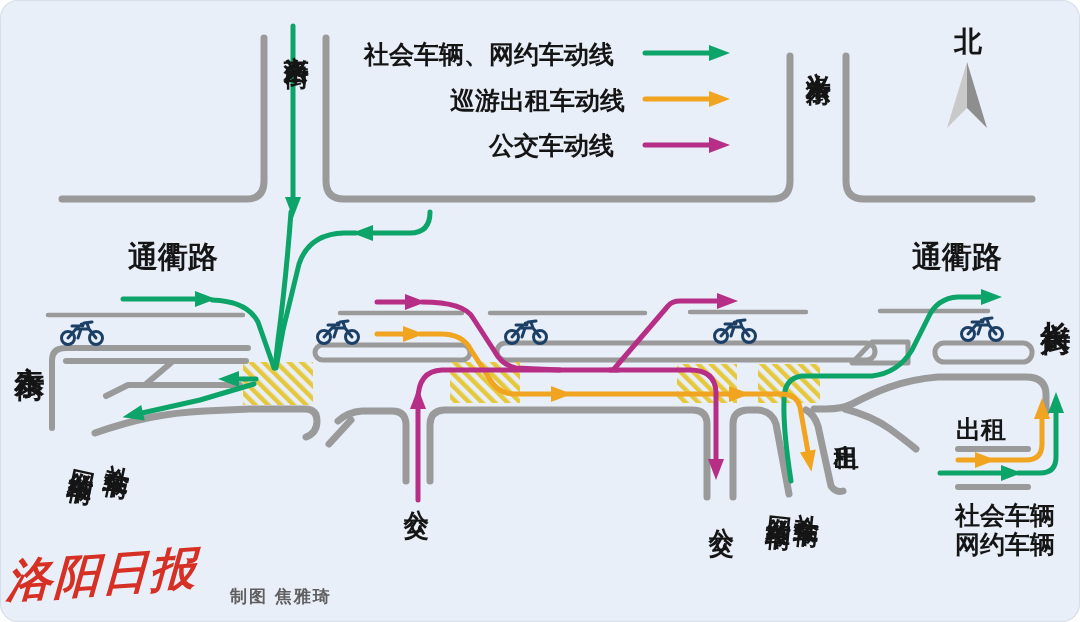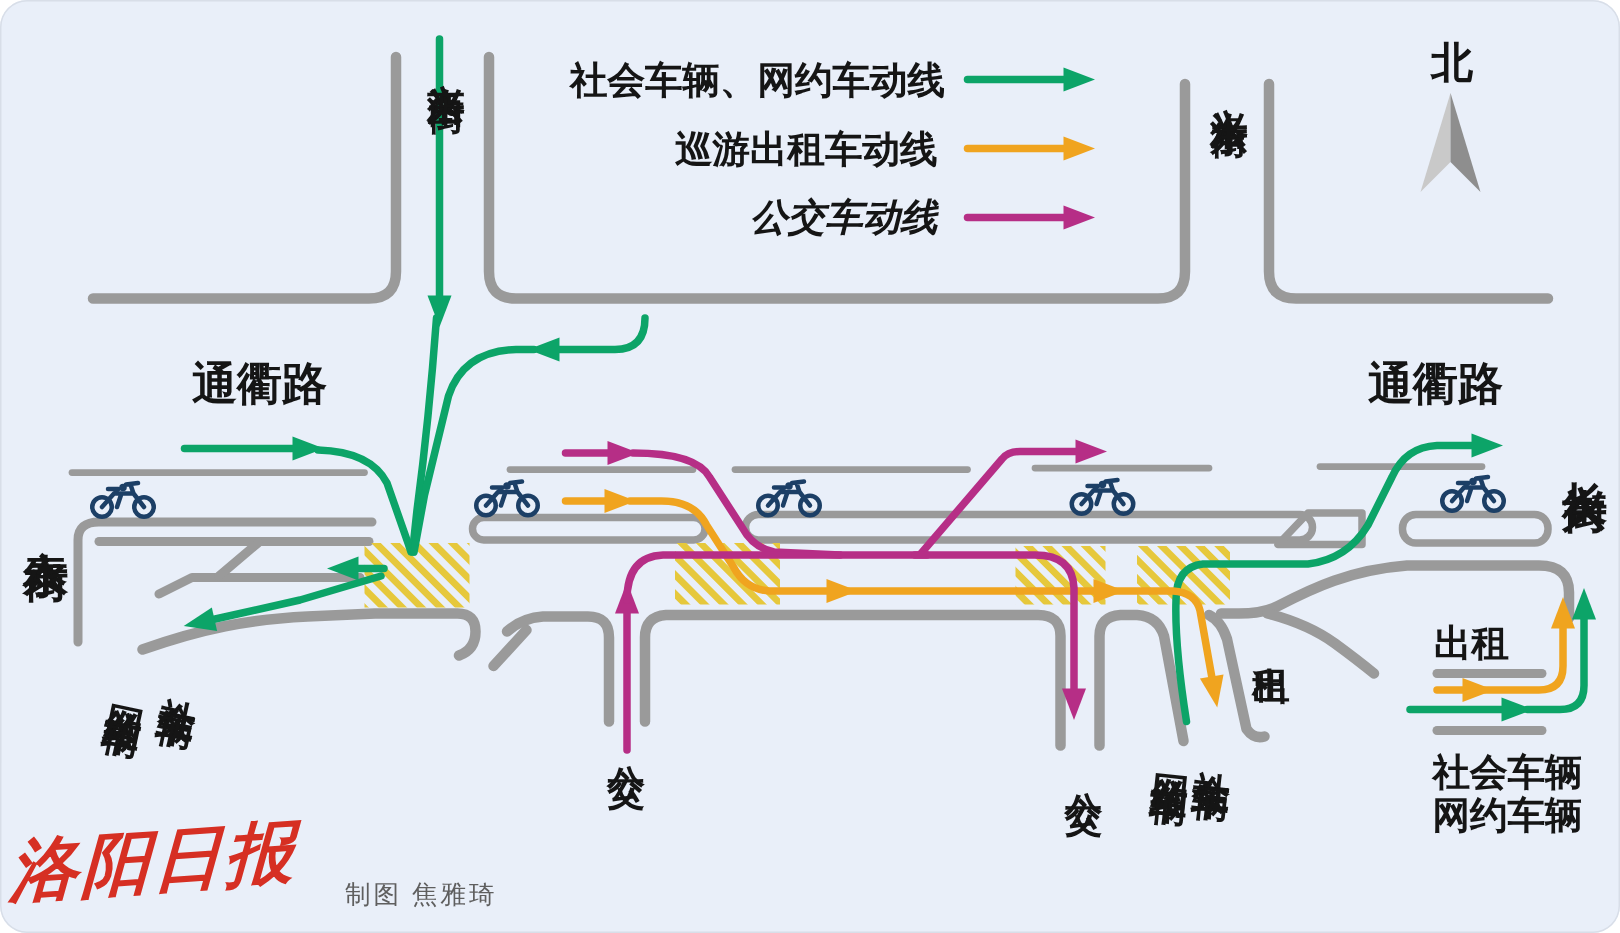--- a/index.html
+++ b/index.html
@@ -19,21 +19,21 @@
   .bike-fill{fill:var(--c-bike,#1c3f66);stroke:none;}
   
   .lbl{position:absolute;color:var(--c-text,#151515);font-weight:600;white-space:nowrap;line-height:1.15;}
   .v{writing-mode:vertical-rl;text-orientation:upright;letter-spacing:3px;}
   .legend-row{position:absolute;width:290px;text-align:right;font-size:25px;}
   .f25{font-size:25px;} .f26{font-size:30px;}
   .tilt-l{transform:rotate(12deg);transform-origin:top center;}
   .tilt-r{transform:rotate(6deg);transform-origin:top center;}
   .logo{position:absolute;left:6px;top:544px;font-size:46px;font-weight:bold;font-style:italic;
         color:var(--c-logo_red,#d62f23);transform:rotate(-4deg) skewX(-6deg);letter-spacing:2px;}
-  .credit{position:absolute;left:230px;top:585px;font-size:17px;font-weight:400;
+  .credit{position:absolute;left:230px;top:585px;font-size:17px;font-weight:700;
           color:var(--c-credit_gray,#5f5f5f);letter-spacing:2px;}
 </style>
 </head>
 <body>
 
 <div class="stage">
 
   <svg width="1080" height="622" viewBox="0 0 1080 622">
     <defs>
       <pattern id="hatch" width="9" height="9" patternUnits="userSpaceOnUse" patternTransform="rotate(-45)">
@@ -146,23 +146,23 @@
       <use href="#bike" transform="translate(713,336)"></use>
       <use href="#bike" transform="translate(960,334)"></use>
     </g>
 
     <g>
       <polygon points="967,62 947,128 967,108" fill="#c9c9c9"></polygon>
       <polygon points="967,62 987,128 967,108" fill="#8e8e8e"></polygon>
     </g>
   </svg>
 
-  <div class="legend-row lbl" style="left:340px;top:40px;">社会车辆、网约车动线</div>
+  <div class="legend-row lbl" style="left:324px;top:40px;">社会车辆、网约车动线</div>
   <div class="legend-row lbl" style="left:335px;top:86px;">巡游出租车动线</div>
-  <div class="legend-row lbl" style="left:335px;top:131px;font-style:italic;">公交车动线</div>
+  <div class="legend-row lbl" style="left:324px;top:131px;">公交车动线</div>
 
   <div class="lbl" style="left:948px;top:26px;width:40px;text-align:center;font-size:28px;">北</div>
 
   <div class="lbl v f25" style="left:282px;top:36px;">兴洛西街</div>
   <div class="lbl v f25" style="left:804px;top:52px;">兴洛东街</div>
   <div class="lbl f26" style="left:128px;top:240px;">通衢路</div>
   <div class="lbl f26" style="left:912px;top:240px;">通衢路</div>
   <div class="lbl v f26" style="left:12px;top:342px;">永泰街</div>
   <div class="lbl v f26" style="left:1038px;top:296px;">长兴街</div>
 

